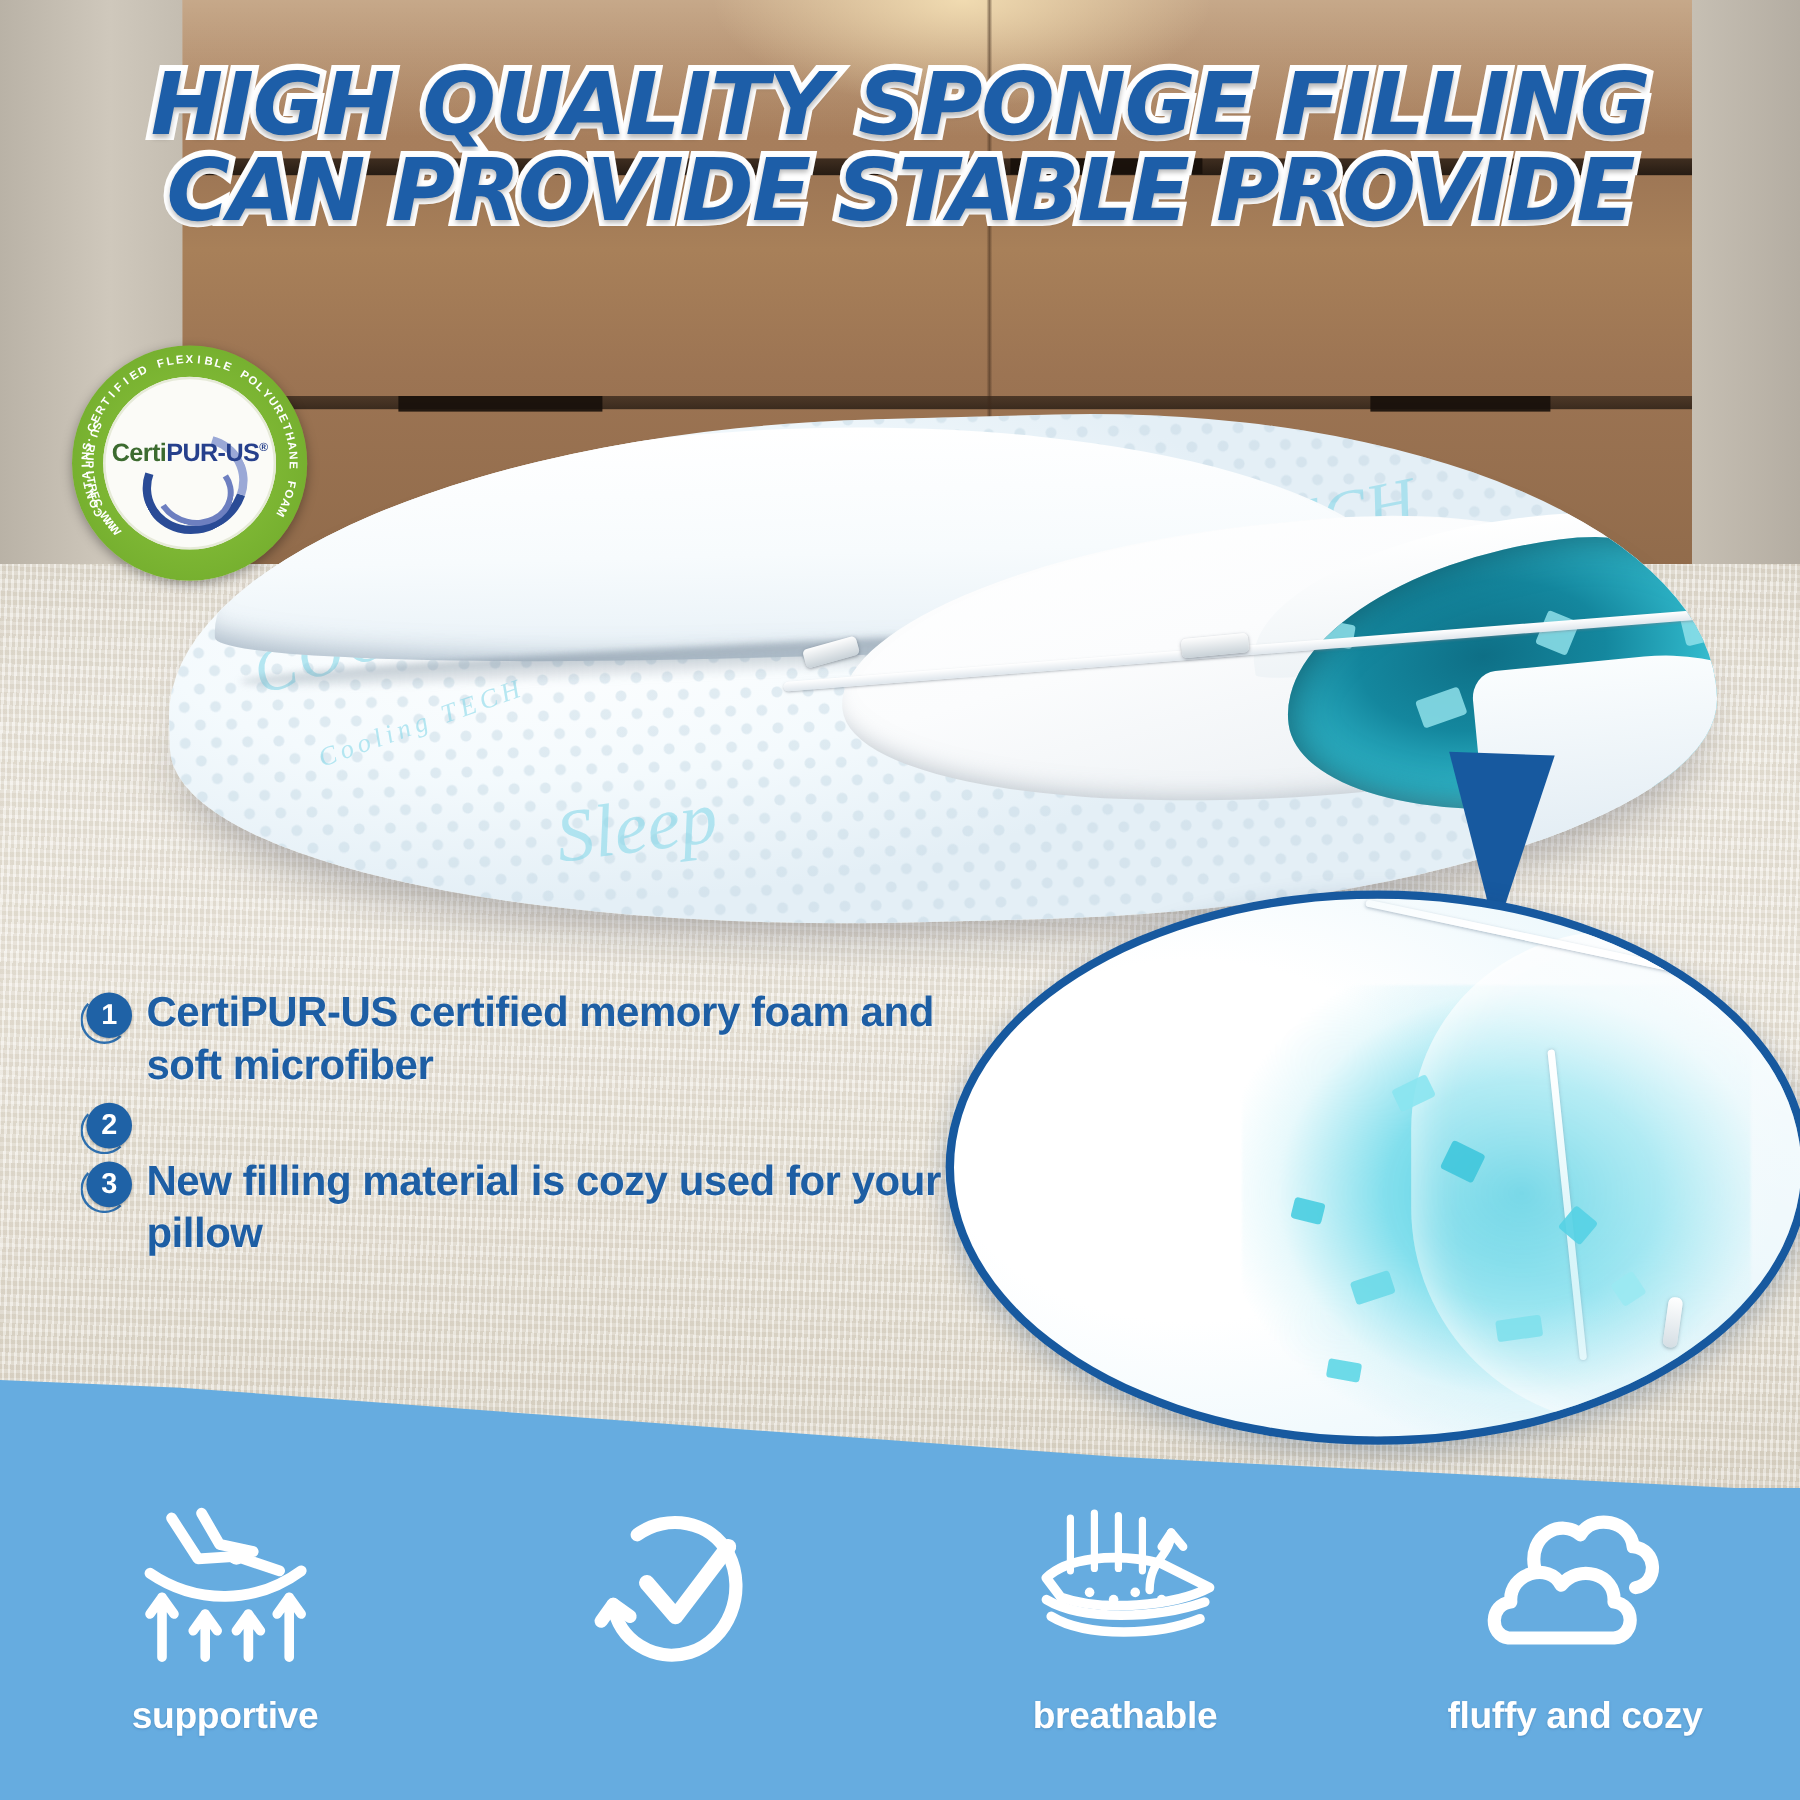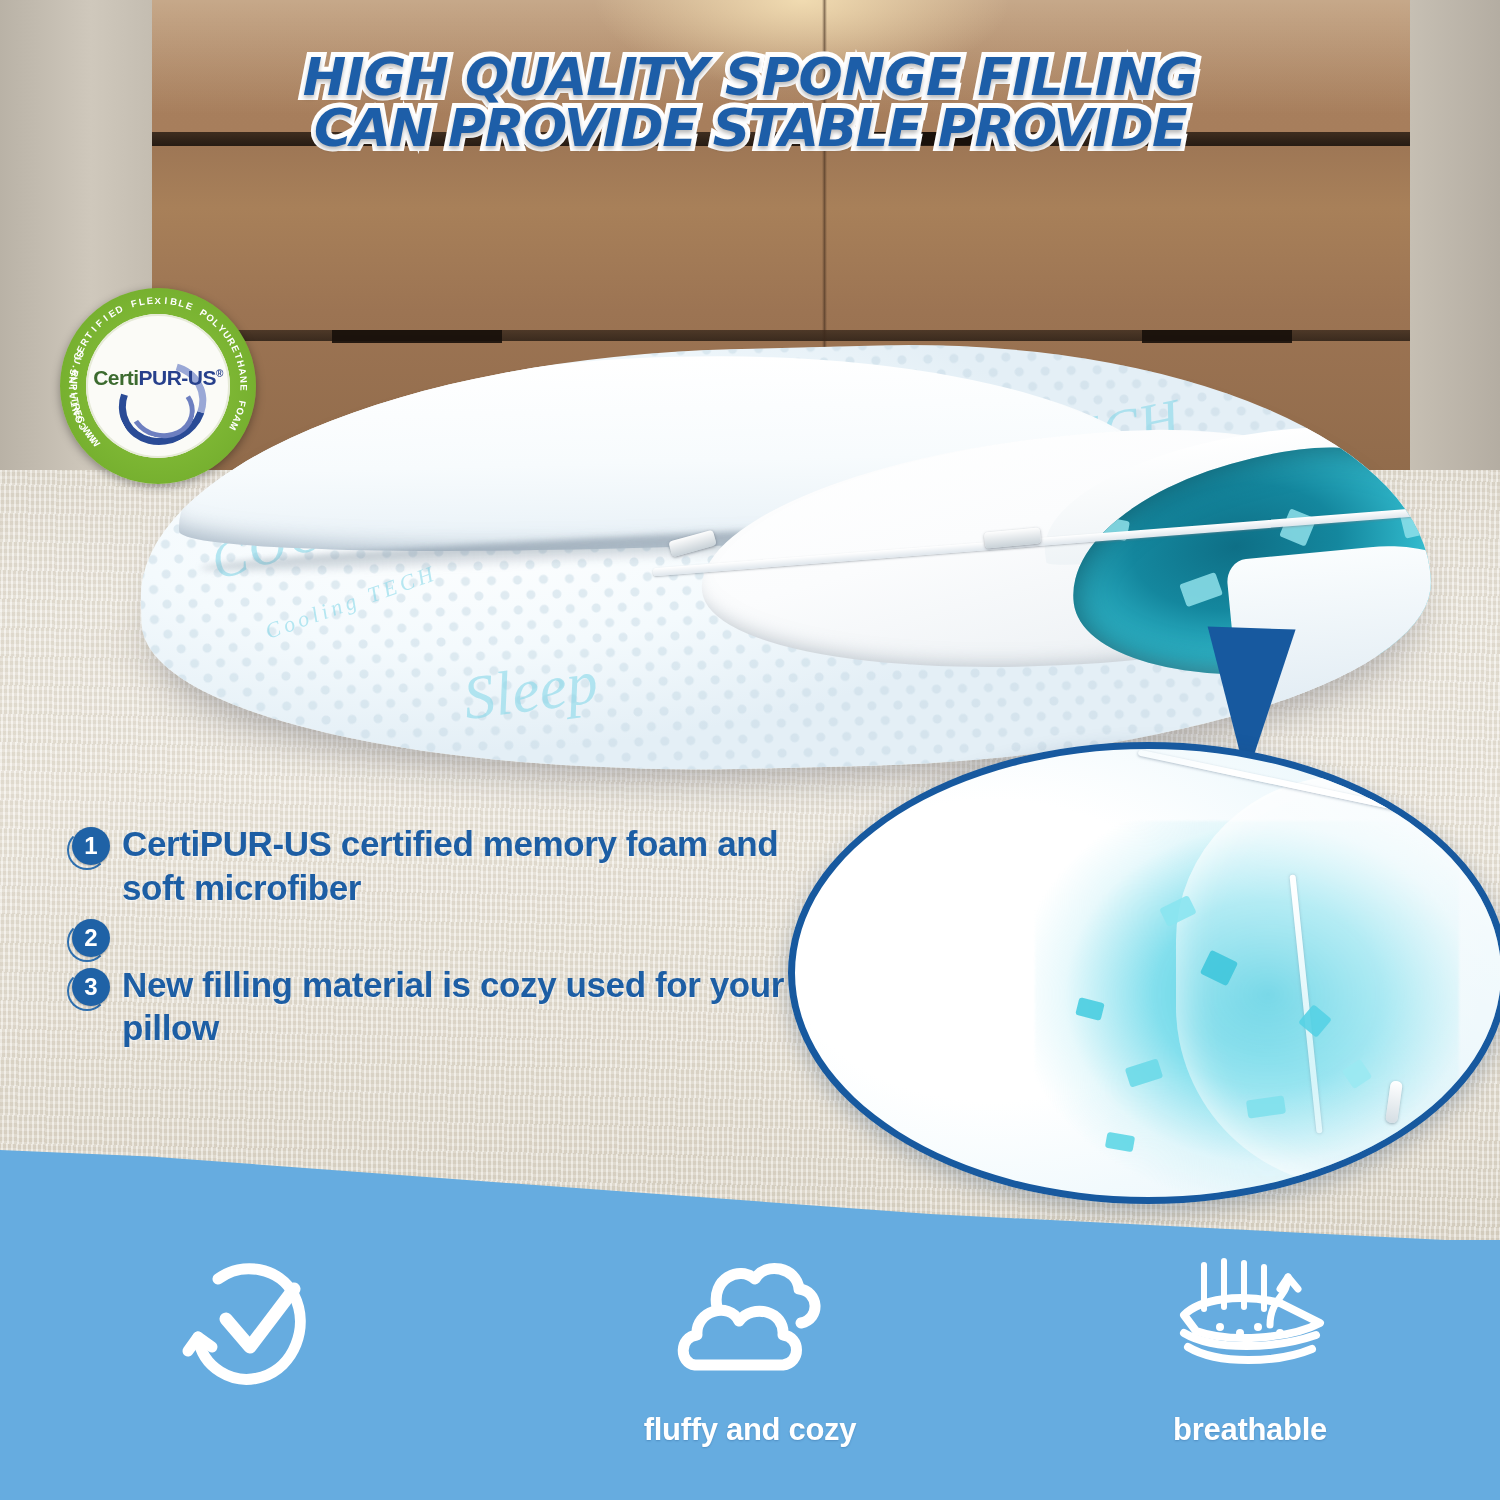--- a/index.html
+++ b/index.html
@@ -202,21 +202,21 @@
     position:absolute; left:50%; top:50%;
     transform-origin:0 0;
   }
 
   
   .headline {
     position:absolute; left:0; right:0; top:52px;
     text-align:center;
     font-family:"DejaVu Sans", sans-serif;
     font-weight:bold; font-style:italic;
-    font-size:52px; line-height:.99;
+    font-size:72px; line-height:.99;
     letter-spacing:-1px;
     color:#1d5ea8;
     -webkit-text-stroke:10px #ffffff;
     paint-order:stroke fill;
     text-shadow:0 3px 4px rgba(0,0,0,.28);
   }
   .headline .l2 { display:block; letter-spacing:-1.5px; }
 
   
   .features { position:absolute; left:70px; top:822px; width:730px; }
@@ -483,39 +483,46 @@
     <span class="ichip" style="left:44%; top:86%; width:28px; height:16px; background:#5ed6e6; transform:rotate(10deg);"></span>
     <span class="ichip" style="left:78%; top:70%; width:22px; height:22px; background:#9ae9f2; transform:rotate(-34deg);"></span>
   </div>
 
   <div class="band"></div>
   <div class="band-fix"></div>
   <div class="band-solid"></div>
 
   <div class="icons-row">
 
+    <div class="icon-cell">
+      <div class="icon-box">
+        <svg width="150" height="140" viewBox="0 0 150 140" fill="none" stroke="#ffffff" stroke-width="9" stroke-linecap="round" stroke-linejoin="round">
+          <path d="M12 58 C50 84, 100 84, 138 56"></path>
+          <path d="M30 12 L52 46 L84 44 L120 56"></path>
+          <path d="M55 8 L70 34 L98 40"></path>
+          <circle cx="84" cy="44" r="7" fill="#ffffff" stroke="none"></circle>
+          <g stroke-width="8">
+            <path d="M22 128 L22 82 M22 78 L12 92 M22 78 L32 92"></path>
+            <path d="M58 128 L58 96 M58 92 L48 106 M58 92 L68 106"></path>
+            <path d="M94 128 L94 96 M94 92 L84 106 M94 92 L104 106"></path>
+            <path d="M128 128 L128 82 M128 78 L118 92 M128 78 L138 92"></path>
+          </g>
+        </svg>
+      </div>
+      <div class="icon-label">supportive</div>
+    </div>
 
     <div class="icon-cell">
       <div class="icon-box">
         <svg width="140" height="140" viewBox="0 0 140 140" fill="none" stroke="#ffffff" stroke-width="11" stroke-linecap="round" stroke-linejoin="round">
           <path d="M38 26 C62 8, 100 14, 114 42 C130 74, 114 114, 82 124 C52 133, 22 114, 18 84"></path>
           <path d="M18 84 L8 98 M18 84 L32 94" stroke-width="11"></path>
           <path d="M46 66 L70 94 L114 36" stroke-width="13"></path>
         </svg>
       </div>
-    </div>
-
-    <div class="icon-cell">
-      <div class="icon-box">
-        <svg width="155" height="140" viewBox="0 0 155 140" fill="none" stroke="#ffffff" stroke-width="11" stroke-linecap="round" stroke-linejoin="round">
-          <path d="M44 54 C38 26, 66 12, 82 26 C92 8, 124 14, 126 36 C146 38, 148 66, 128 70"></path>
-          <path d="M22 112 C6 110, 6 84, 24 82 C22 58, 56 48, 66 68 C80 50, 112 58, 110 82 C128 84, 128 110, 110 112 Z"></path>
-        </svg>
-      </div>
-      <div class="icon-label">fluffy and cozy</div>
     </div>
 
     <div class="icon-cell">
       <div class="icon-box">
         <svg width="160" height="140" viewBox="0 0 160 140" fill="none" stroke="#ffffff" stroke-width="8" stroke-linecap="round" stroke-linejoin="round">
           <path d="M14 62 C30 46, 70 40, 110 50 L150 70 C120 86, 60 90, 26 78 Z"></path>
           <path d="M14 80 C44 98, 106 96, 146 82"></path>
           <path d="M18 94 C48 112, 108 110, 142 96"></path>
           <g stroke-width="6">
             <path d="M34 56 L34 12"></path>
@@ -529,14 +536,24 @@
             <circle cx="50" cy="74" r="4"></circle>
             <circle cx="70" cy="80" r="4"></circle>
             <circle cx="88" cy="74" r="4"></circle>
             <circle cx="110" cy="80" r="4"></circle>
           </g>
         </svg>
       </div>
       <div class="icon-label">breathable</div>
     </div>
 
+    <div class="icon-cell">
+      <div class="icon-box">
+        <svg width="155" height="140" viewBox="0 0 155 140" fill="none" stroke="#ffffff" stroke-width="11" stroke-linecap="round" stroke-linejoin="round">
+          <path d="M44 54 C38 26, 66 12, 82 26 C92 8, 124 14, 126 36 C146 38, 148 66, 128 70"></path>
+          <path d="M22 112 C6 110, 6 84, 24 82 C22 58, 56 48, 66 68 C80 50, 112 58, 110 82 C128 84, 128 110, 110 112 Z"></path>
+        </svg>
+      </div>
+      <div class="icon-label">fluffy and cozy</div>
+    </div>
+
   </div>
 </div>
 
 </body></html>

